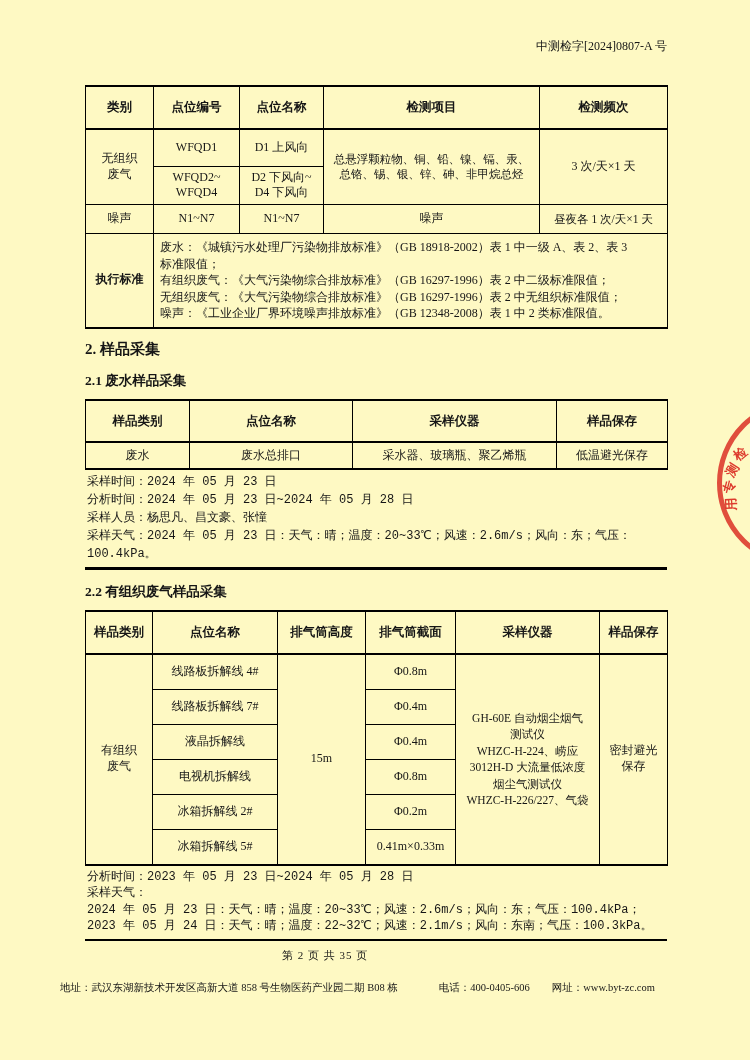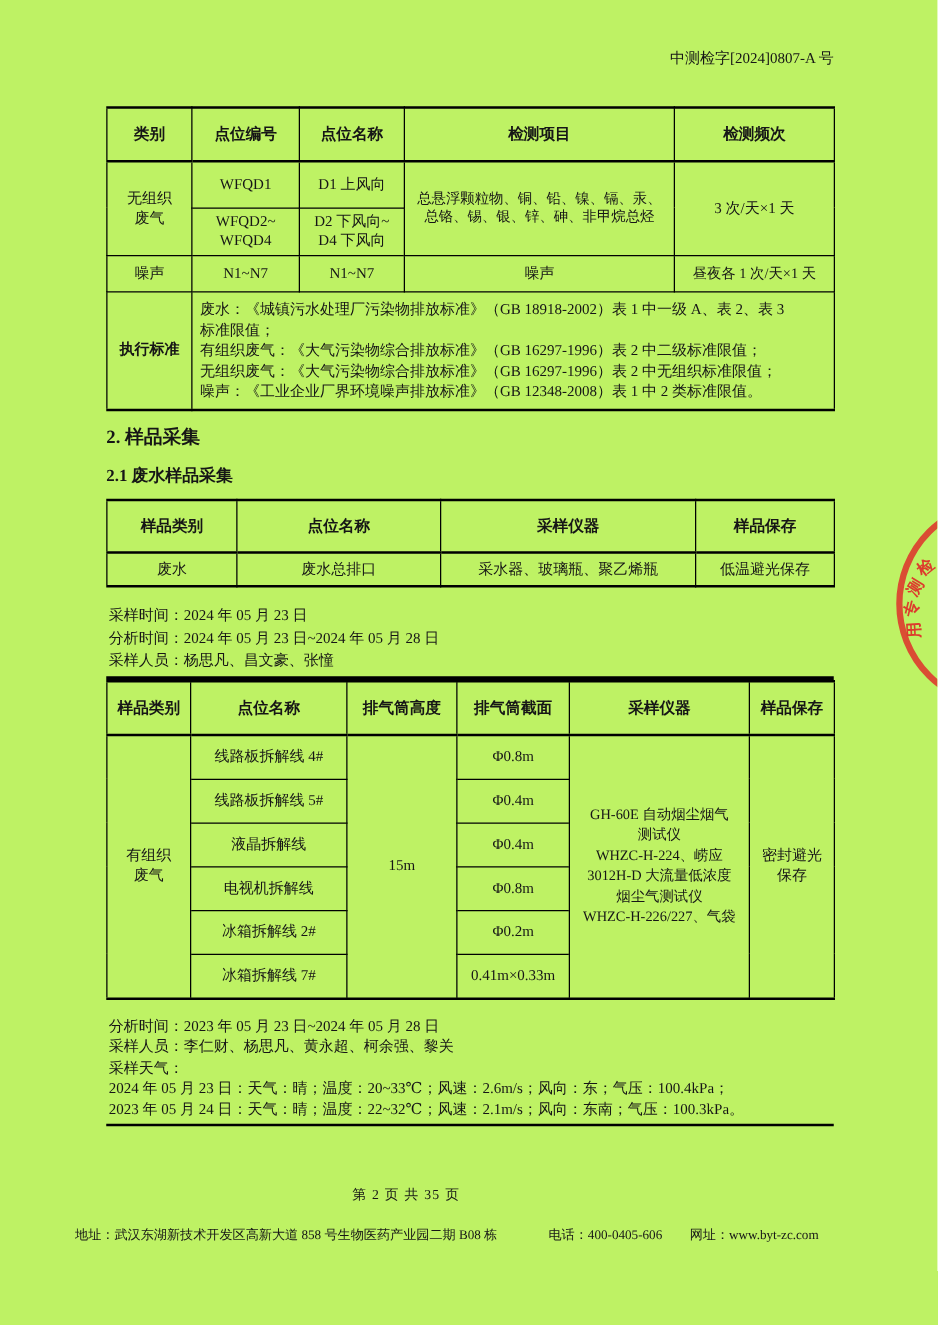--- a/index.html
+++ b/index.html
@@ -1,17 +1,17 @@
 <!DOCTYPE html>
 <html><head>
 <meta charset="utf-8">
 <style>
   html,body { margin:0; padding:0; background:#ffffff; }
   .page {
-    position:relative; width:750px; height:1060px; background:#bef264;
+    position:relative; width:750px; height:1060px; background:#fef9c3;
     overflow:hidden; color:#161616;
     font-family:"Liberation Serif","DejaVu Serif",serif;
   }
   .content { position:absolute; left:85px; top:38px; width:582px; }
   .doc-number { font-size:12px; text-align:right; margin:0 0 30px 0; }
 
   table { border-collapse:collapse; table-layout:fixed; width:582px; }
   th, td {
     border:1px solid #000; text-align:center; vertical-align:middle;
     font-size:12px; padding:3px 2px; white-space:pre-line; line-height:1.32;
@@ -25,21 +25,21 @@
   .items-cell { font-size:11.5px; }
   .freq-cell  { font-size:11.5px; }
   .std-label  { font-weight:bold; }
   .std-cell   { text-align:left; padding:5px 6px; line-height:16.5px; font-size:12px; }
 
   .t21 td { height:19px; }
 
   .t22 td { height:28px; }
   .instr-cell { font-size:11.5px; line-height:16.5px; }
 
-  .info-block { border-bottom:3px solid #000; padding:13px 0 4px 2px; }
+  .info-block { border-bottom:3px solid #000; padding:3px 0 4px 2px;font-family:Liberation Mono, monospace; }
   .info-block.thin { border-bottom:2px solid #000; }
   .info-line { font-size:12px; line-height:18px; white-space:pre-line; }
   .info-block.compact .info-line { line-height:16.5px; }
 
   .h2 { font-size:15px; font-weight:bold; margin:11px 0 0 0; }
   .h3 { font-size:13.5px; font-weight:bold; margin:13px 0 9px 0; }
 
   .page-number {
     position:absolute; top:948px; left:0; width:650px; text-align:center;
     font-size:11px; letter-spacing:1px;
@@ -145,22 +145,24 @@
         <td>采水器、玻璃瓶、聚乙烯瓶</td>
         <td>低温避光保存</td>
       </tr>
     </tbody>
       </table>
 
     <div class="info-block">
       <div class="info-line">采样时间：2024 年 05 月 23 日</div>
       <div class="info-line">分析时间：2024 年 05 月 23 日~2024 年 05 月 28 日</div>
       <div class="info-line">采样人员：杨思凡、昌文豪、张憧</div>
+      <div class="info-line">采样天气：2024 年 05 月 23 日：天气：晴；温度：20~33℃；风速：2.6m/s；风向：东；气压：100.4kPa。</div>
     </div>
 
+    <div class="h3">2.2 有组织废气样品采集</div>
 
     <table class="t22">
       <colgroup>
           <col style="width:67px">
           <col style="width:125px">
           <col style="width:88px">
           <col style="width:90px">
           <col style="width:144px">
           <col style="width:68px">
         </colgroup>
@@ -182,45 +184,44 @@
         <td rowspan="6" class="instr-cell">GH-60E 自动烟尘烟气
 测试仪
 WHZC-H-224、崂应
 3012H-D 大流量低浓度
 烟尘气测试仪
 WHZC-H-226/227、气袋</td>
         <td rowspan="6">密封避光
 保存</td>
       </tr>
       <tr>
-        <td>线路板拆解线 5#</td>
+        <td>线路板拆解线 7#</td>
         <td>Φ0.4m</td>
       </tr>
       <tr>
         <td>液晶拆解线</td>
         <td>Φ0.4m</td>
       </tr>
       <tr>
         <td>电视机拆解线</td>
         <td>Φ0.8m</td>
       </tr>
       <tr>
         <td>冰箱拆解线 2#</td>
         <td>Φ0.2m</td>
       </tr>
       <tr>
-        <td>冰箱拆解线 7#</td>
+        <td>冰箱拆解线 5#</td>
         <td>0.41m×0.33m</td>
       </tr>
     </tbody>
       </table>
 
     <div class="info-block thin compact">
       <div class="info-line">分析时间：2023 年 05 月 23 日~2024 年 05 月 28 日</div>
-      <div class="info-line">采样人员：李仁财、杨思凡、黄永超、柯余强、黎关</div>
       <div class="info-line">采样天气：</div>
       <div class="info-line">2024 年 05 月 23 日：天气：晴；温度：20~33℃；风速：2.6m/s；风向：东；气压：100.4kPa；</div>
       <div class="info-line">2023 年 05 月 24 日：天气：晴；温度：22~32℃；风速：2.1m/s；风向：东南；气压：100.3kPa。</div>
     </div>
 
   </div>
 
   <div class="page-number">第 2 页 共 35 页</div>
 
   <div class="footer-line">

